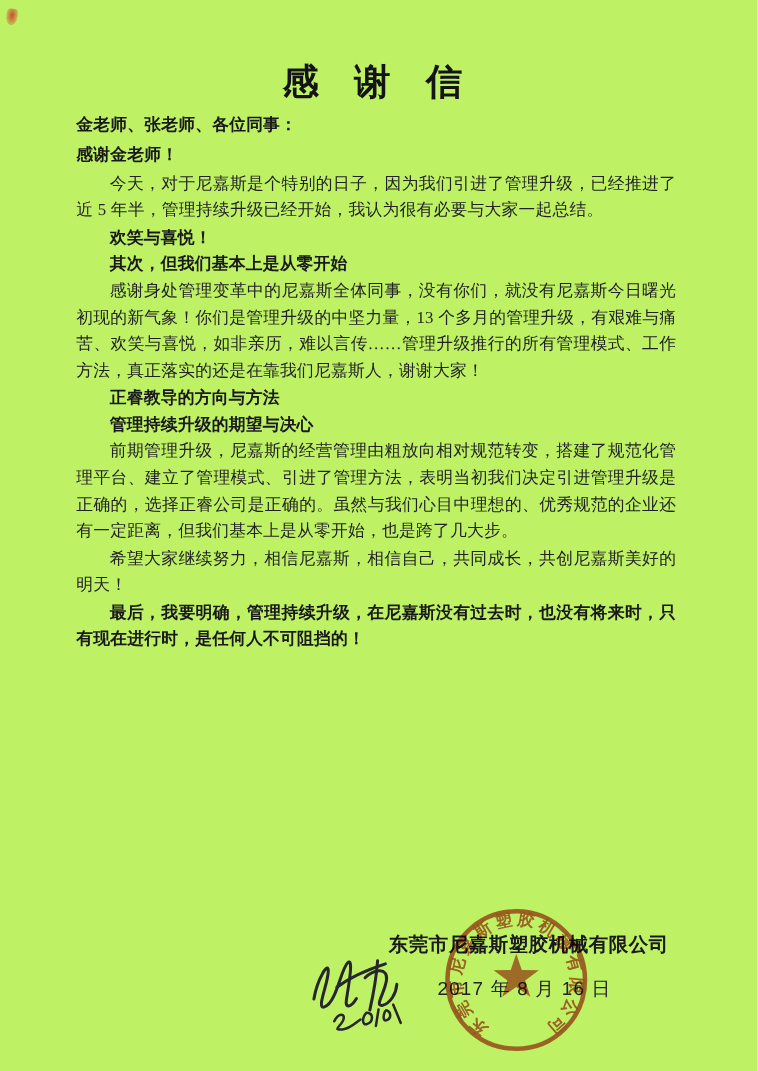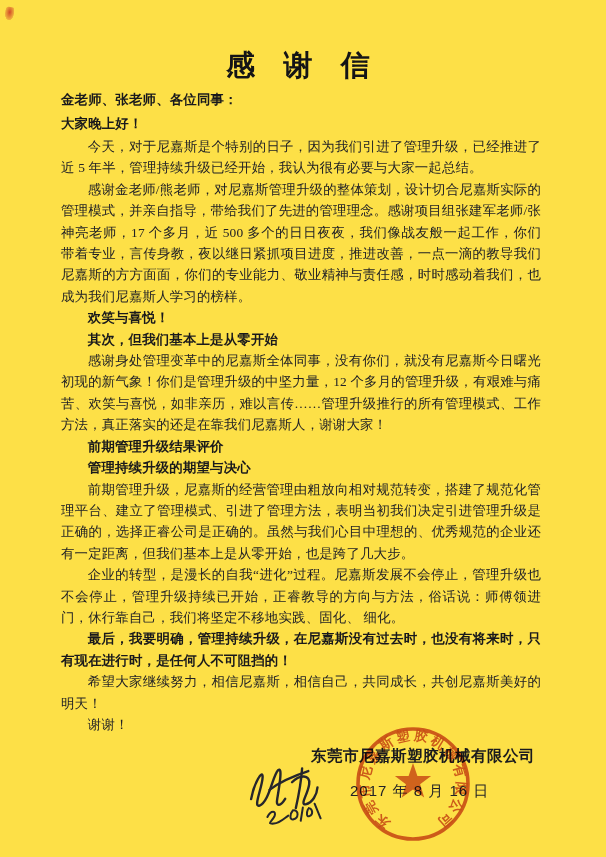--- a/index.html
+++ b/index.html
@@ -1,19 +1,19 @@
 <!DOCTYPE html>
 <html><head>
 <meta charset="utf-8">
 <style>
   html,body{margin:0;padding:0;}
   .page{
     position:relative;
     width:606px;height:857px;
-    background:#fde047;
+    background:#bef264;
     overflow:hidden;
     font-family:"Liberation Serif","DejaVu Serif",serif;
     color:#222226;
   }
   .stray-mark{
     position:absolute;left:5px;top:7px;width:9px;height:13px;
     background:radial-gradient(ellipse at 50% 40%, rgba(203,48,34,.85), rgba(203,48,34,.25) 70%, transparent 75%);
     border-radius:3px;
     transform:rotate(8deg);
   }
@@ -69,33 +69,30 @@
 <body>
 
 <div class="page">
 
   <div class="stray-mark"></div>
 
   <h1 class="title">感 谢 信</h1>
 
   <div class="body-text">
     <p class="bold opening">金老师、张老师、各位同事：</p>
-    <p class="bold opening">大家晚上好！</p>
+    <p class="bold opening">感谢金老师！</p>
     <p class="indent">今天，对于尼嘉斯是个特别的日子，因为我们引进了管理升级，已经推进了近 5 年半，管理持续升级已经开始，我认为很有必要与大家一起总结。</p>
-    <p class="indent">感谢金老师/熊老师，对尼嘉斯管理升级的整体策划，设计切合尼嘉斯实际的管理模式，并亲自指导，带给我们了先进的管理理念。感谢项目组张建军老师/张神亮老师，17 个多月，近 500 多个的日日夜夜，我们像战友般一起工作，你们带着专业，言传身教，夜以继日紧抓项目进度，推进改善，一点一滴的教导我们尼嘉斯的方方面面，你们的专业能力、敬业精神与责任感，时时感动着我们，也成为我们尼嘉斯人学习的榜样。</p>
     <p class="indent bold">欢笑与喜悦！</p>
     <p class="indent bold">其次，但我们基本上是从零开始</p>
-    <p class="indent">感谢身处管理变革中的尼嘉斯全体同事，没有你们，就没有尼嘉斯今日曙光初现的新气象！你们是管理升级的中坚力量，12 个多月的管理升级，有艰难与痛苦、欢笑与喜悦，如非亲历，难以言传……管理升级推行的所有管理模式、工作方法，真正落实的还是在靠我们尼嘉斯人，谢谢大家！</p>
-    <p class="indent bold">前期管理升级结果评价</p>
+    <p class="indent">感谢身处管理变革中的尼嘉斯全体同事，没有你们，就没有尼嘉斯今日曙光初现的新气象！你们是管理升级的中坚力量，13 个多月的管理升级，有艰难与痛苦、欢笑与喜悦，如非亲历，难以言传……管理升级推行的所有管理模式、工作方法，真正落实的还是在靠我们尼嘉斯人，谢谢大家！</p>
+    <p class="indent bold">正睿教导的方向与方法</p>
     <p class="indent bold">管理持续升级的期望与决心</p>
     <p class="indent">前期管理升级，尼嘉斯的经营管理由粗放向相对规范转变，搭建了规范化管理平台、建立了管理模式、引进了管理方法，表明当初我们决定引进管理升级是正确的，选择正睿公司是正确的。虽然与我们心目中理想的、优秀规范的企业还有一定距离，但我们基本上是从零开始，也是跨了几大步。</p>
-    <p class="indent">企业的转型，是漫长的自我“进化”过程。尼嘉斯发展不会停止，管理升级也不会停止，管理升级持续已开始，正睿教导的方向与方法，俗话说：师傅领进门，休行靠自己，我们将坚定不移地实践、固化、 细化。</p>
+    <p class="indent">希望大家继续努力，相信尼嘉斯，相信自己，共同成长，共创尼嘉斯美好的明天！</p>
     <p class="indent bold">最后，我要明确，管理持续升级，在尼嘉斯没有过去时，也没有将来时，只有现在进行时，是任何人不可阻挡的！</p>
-    <p class="indent">希望大家继续努力，相信尼嘉斯，相信自己，共同成长，共创尼嘉斯美好的明天！</p>
-    <p class="indent">谢谢！</p>
   </div>
 
   <div class="closing-company">东莞市尼嘉斯塑胶机械有限公司</div>
   <div class="closing-date">2017 年 8 月 16 日</div>
 
   <svg class="signature-svg" width="104" height="72" viewBox="0 0 104 72">
     <g fill="none" stroke="#26262c" stroke-width="2.4" stroke-linecap="round" stroke-linejoin="round">
       <path d="M7,36 C11,20 21,6 20,15 C19,25 8,45 15,43 C25,40 30,14 36,9 C41,5 36,25 33,38 C31,46 36,45 41,38"></path>
       <path d="M26,28 C38,20 54,15 66,12"></path>
       <path d="M60,9 C58,23 54,38 51,48"></path>

